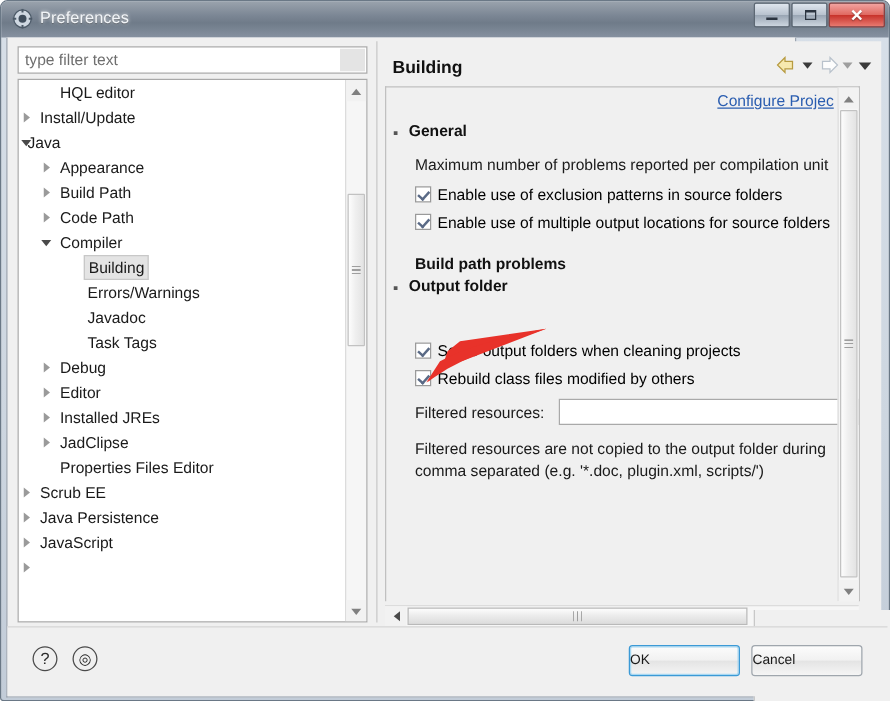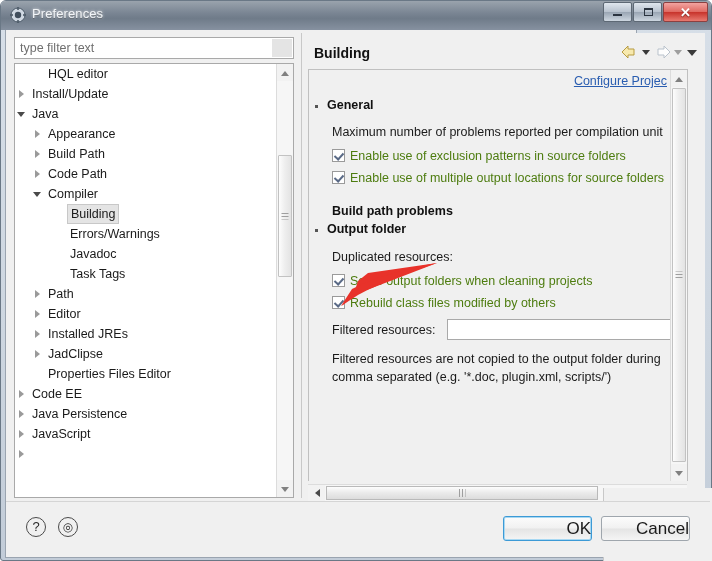--- a/index.html
+++ b/index.html
@@ -213,21 +213,21 @@
   }
 
   .sect {
     position:absolute; font-size: 12.5px; font-weight: bold; color: #111;
   }
   .sect .dot {
     position:absolute; left: -12px; top: 7px; width: 3px; height: 3px; background:#555;
   }
   .txt { position:absolute; font-size: 12.5px; color: #1a1a1a; white-space: nowrap; }
 
-  .cb-row { position:absolute; font-size: 12.5px; color:#4d7c0f; white-space:nowrap; }
+  .cb-row { position:absolute; font-size: 12.5px; color:#000000; white-space:nowrap; }
   .cb {
     display:inline-block; width: 13px; height: 13px; vertical-align: -2px;
     background: #fff; border: 1px solid #9a9a9a; position: relative; margin-right: 5px;
   }
   .cb.checked::after {
     content:''; position:absolute; left: 3px; top: 1px;
     width: 4px; height: 7px;
     border: solid #5a6a86; border-width: 0 2px 2px 0;
     transform: rotate(42deg);
   }
@@ -242,22 +242,22 @@
     position: absolute; left: 0; bottom: 0; width: 704px; height: 56px;
     background: #f0f0f0; border-top: 1px solid #d5d5d5;
   }
   .icon-circ {
     position:absolute; width: 20px; height: 20px; border-radius: 50%;
     border: 1px solid #4a4a4a; color: #2a2a2a;
     font-size: 13px; text-align:center; line-height: 18px;
   }
   .btn {
     position:absolute; height: 25px; width: 89px;
-    border-radius: 3px; font-size: 17px; color: #1a1a1a;
-    text-align:right; line-height: 23px;
+    border-radius: 3px; font-size: 11px; color: #1a1a1a;
+    text-align:left; line-height: 23px;
     background: linear-gradient(180deg,#fcfcfc 0%, #f1f1f1 48%, #e4e4e4 52%, #f5f5f5 100%);
     border: 1px solid #9fa6ad;
   }
   .btn.default {
     border: 1px solid #3c9ad6;
     box-shadow: 0 0 0 1px #a8d8f2 inset;
   }
 
   
   .annot { position:absolute; left:0; top:0; width:712px; height:561px; pointer-events:none; }
@@ -298,35 +298,35 @@
 
     <div class="filter-box">
       <div class="filter-text">type filter text</div>
       <div class="filter-btn"></div>
     </div>
 
     <div class="tree">
       <div class="tree-inner" id="tree-inner">
           <div class="tree-row"><span class="lbl" style="margin-left: 30px;">HQL editor</span></div>
           <div class="tree-row"><span class="twisty collapsed" style="left: 2px;"></span><span class="lbl" style="margin-left: 14px;">Install/Update</span></div>
-          <div class="tree-row"><span class="twisty expanded" style="left: 2px;"></span><span class="lbl" style="margin-left: 14px;">Java</span></div>
+          <div class="tree-row"><span class="twisty expanded" style="left: 2px;"></span><span class="lbl" style="margin-left: 4px;">Java</span></div>
           <div class="tree-row"><span class="twisty collapsed" style="left: 18px;"></span><span class="lbl" style="margin-left: 30px;">Appearance</span></div>
           <div class="tree-row"><span class="twisty collapsed" style="left: 18px;"></span><span class="lbl" style="margin-left: 30px;">Build Path</span></div>
           <div class="tree-row"><span class="twisty collapsed" style="left: 18px;"></span><span class="lbl" style="margin-left: 30px;">Code Path</span></div>
           <div class="tree-row"><span class="twisty expanded" style="left: 18px;"></span><span class="lbl" style="margin-left: 30px;">Compiler</span></div>
           <div class="tree-row sel"><span class="lbl" style="margin-left: 52px;">Building</span></div>
           <div class="tree-row"><span class="lbl" style="margin-left: 52px;">Errors/Warnings</span></div>
           <div class="tree-row"><span class="lbl" style="margin-left: 52px;">Javadoc</span></div>
           <div class="tree-row"><span class="lbl" style="margin-left: 52px;">Task Tags</span></div>
-          <div class="tree-row"><span class="twisty collapsed" style="left: 18px;"></span><span class="lbl" style="margin-left: 30px;">Path</span></div>
+          <div class="tree-row"><span class="twisty collapsed" style="left: 18px;"></span><span class="lbl" style="margin-left: 30px;">Debug</span></div>
           <div class="tree-row"><span class="twisty collapsed" style="left: 18px;"></span><span class="lbl" style="margin-left: 30px;">Editor</span></div>
           <div class="tree-row"><span class="twisty collapsed" style="left: 18px;"></span><span class="lbl" style="margin-left: 30px;">Installed JREs</span></div>
           <div class="tree-row"><span class="twisty collapsed" style="left: 18px;"></span><span class="lbl" style="margin-left: 30px;">JadClipse</span></div>
           <div class="tree-row"><span class="lbl" style="margin-left: 30px;">Properties Files Editor</span></div>
-          <div class="tree-row"><span class="twisty collapsed" style="left: 2px;"></span><span class="lbl" style="margin-left: 14px;">Code EE</span></div>
+          <div class="tree-row"><span class="twisty collapsed" style="left: 2px;"></span><span class="lbl" style="margin-left: 14px;">Scrub EE</span></div>
           <div class="tree-row"><span class="twisty collapsed" style="left: 2px;"></span><span class="lbl" style="margin-left: 14px;">Java Persistence</span></div>
           <div class="tree-row"><span class="twisty collapsed" style="left: 2px;"></span><span class="lbl" style="margin-left: 14px;">JavaScript</span></div>
           <div class="tree-row"><span class="twisty collapsed" style="left: 2px;"></span></div>
         </div>
       <div class="vsb">
         <div class="sb-arrow up"></div>
         <div class="sb-thumb" style="top:91px;height:122px;">
           <div class="sb-grip"></div>
         </div>
         <div class="sb-arrow down"></div>
@@ -370,21 +370,20 @@
 
           <div class="sect" style="left:23px; top:134px;">
             <span>Build path problems</span>
           </div>
 
           <div class="sect" style="left:18px; top:152px;">
             <span class="dot"></span>
             <span>Output folder</span>
           </div>
 
-          <div class="txt" style="left:23px; top:180px;">Duplicated resources:</div>
 
           <div class="cb-row" style="left:23px; top:204px;">
             <span class="cb checked"></span><span>Scrub output folders when cleaning projects</span>
           </div>
 
           <div class="cb-row" style="left:23px; top:226px;">
             <span class="cb checked"></span><span>Rebuild class files modified by others</span>
           </div>
 
           <div class="txt" style="left:23px; top:253px;">Filtered resources:</div>

